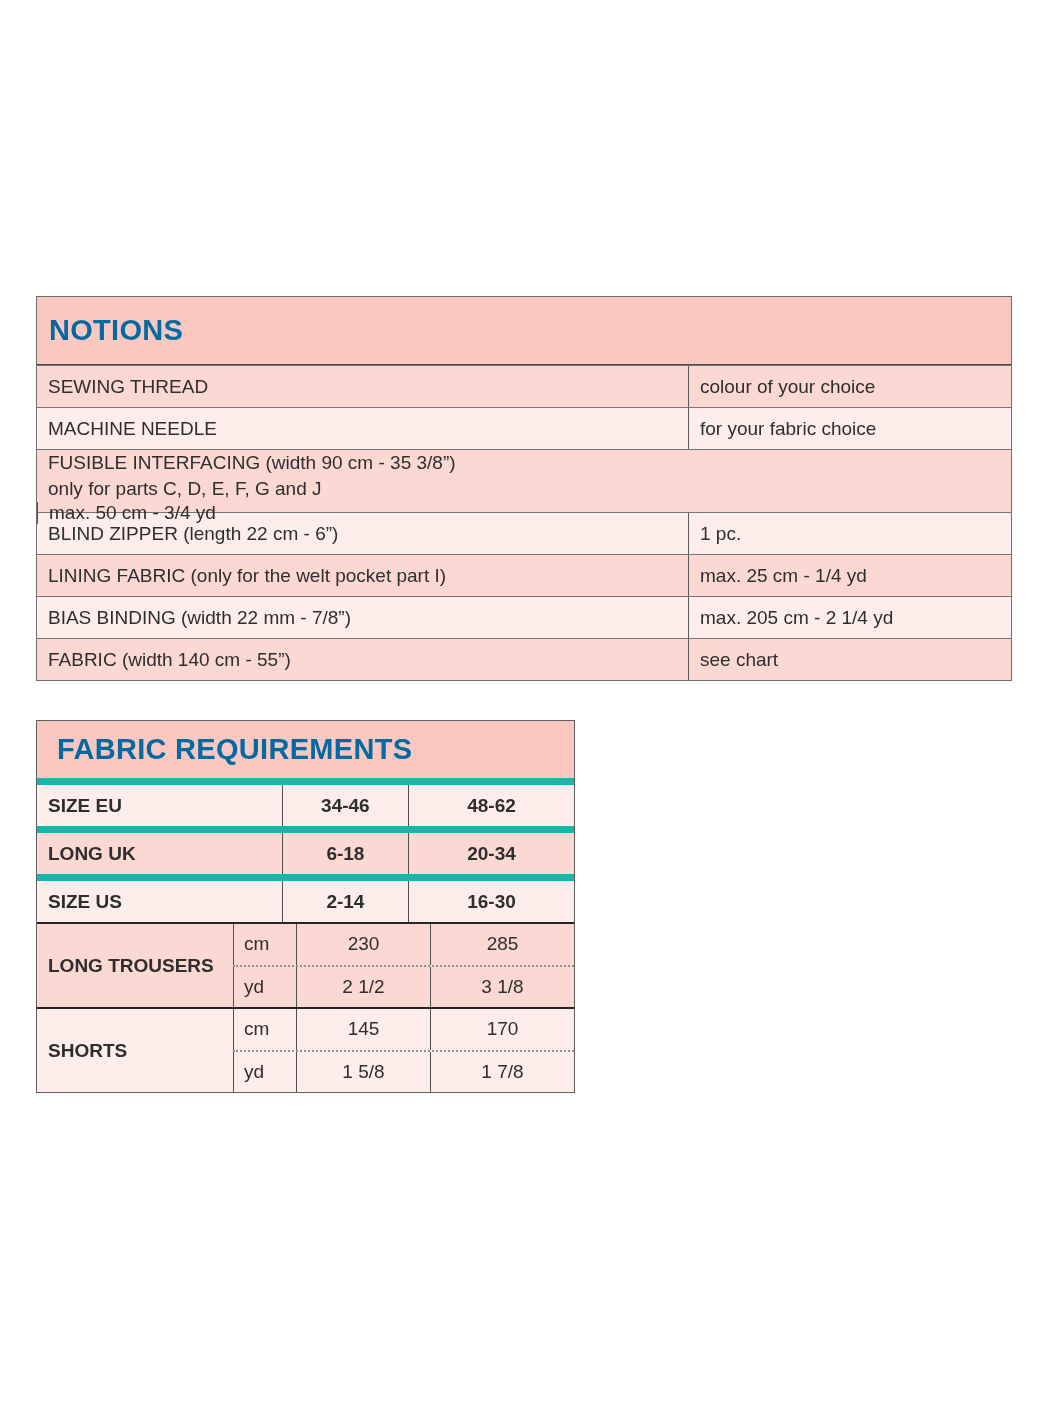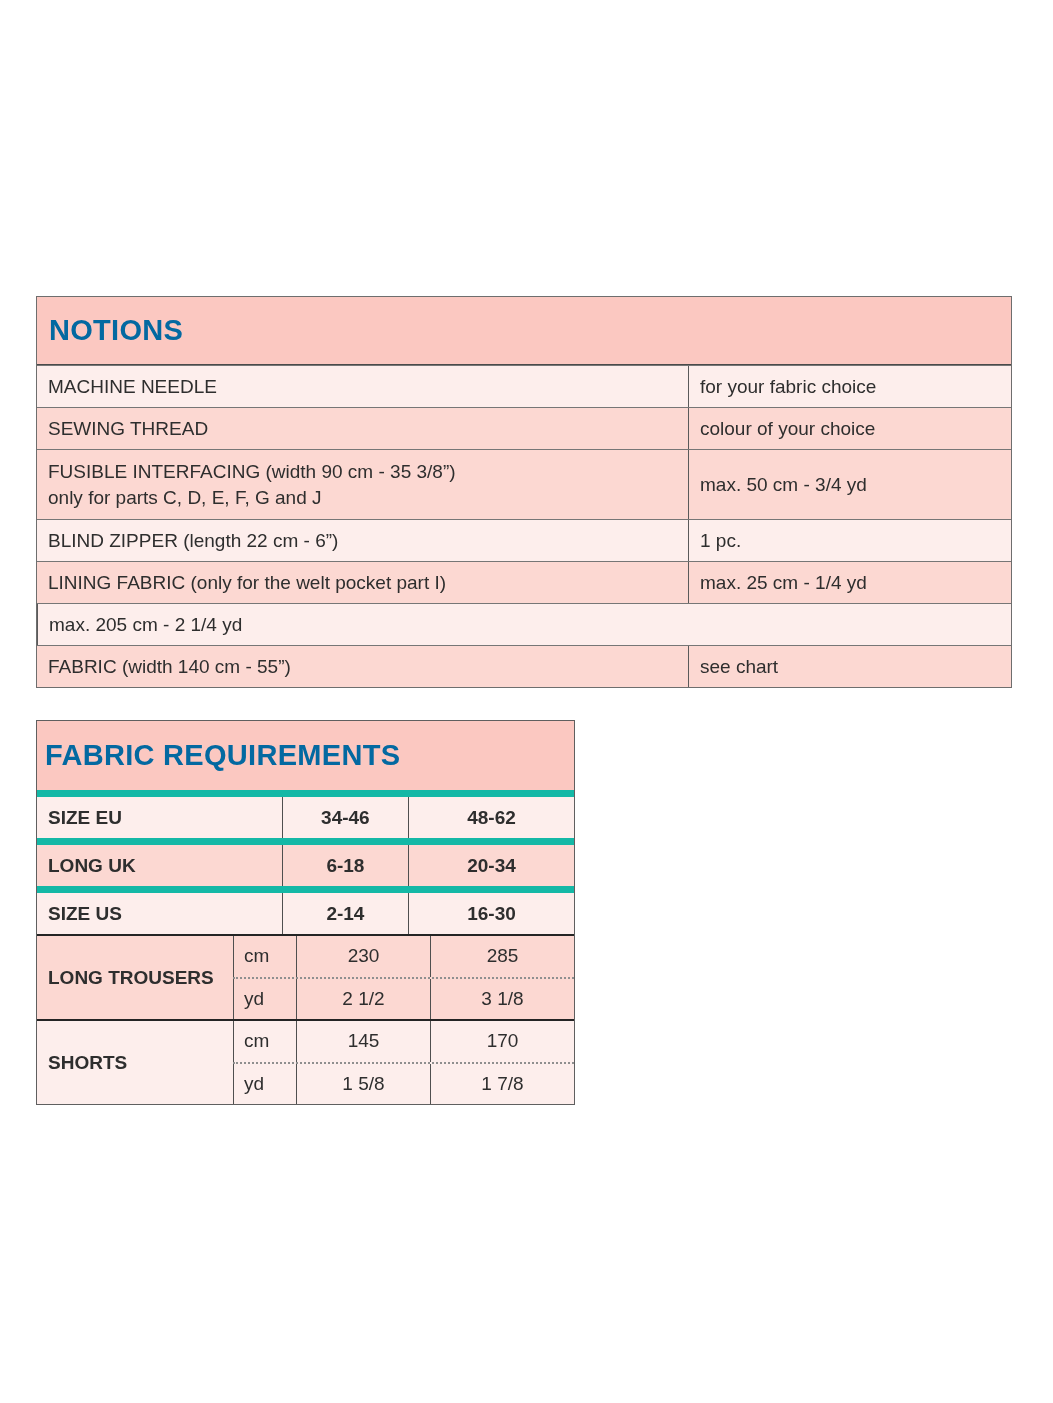--- a/index.html
+++ b/index.html
@@ -35,21 +35,21 @@
     font-weight: bold;
     letter-spacing: 0.3px;
     color: #0369a1;
   }
   .n-row {
     display: flex;
     border-top: 1px solid #767676;
   }
   .n-row:first-of-type { border-top: none; }
   .n-row.h-42 { height: 42px; }
-  .n-row.h-63 { height: 70px; }
+  .n-row.h-63 { height: 63px; flex-direction: column; }
   .row-medium { background: #fcd8d2; }
   .row-light  { background: #fdeeec; }
   .n-label {
     width: 651px;
     display: flex;
     flex-direction: column;
     justify-content: center;
     padding-left: 11px;
     padding-right: 8px;
     font-size: 19px;
@@ -67,25 +67,25 @@
   
   .fabric-table {
     position: absolute;
     left: 36px;
     top: 720px;
     width: 539px;
     border: 1px solid #5f5f5f;
     background: #fdeeec;
   }
   .fabric-header {
-    height: 69px;
+    height: 57px;
     background: #fbc8c1;
     display: flex;
     align-items: center;
-    padding-left: 8px;
+    padding-left: 20px;
   }
   .f-size-row {
     display: flex;
     height: 48px;
     border-top: 7px solid #14b8a6;
   }
   .f-size-label {
     width: 259px;
     display: flex;
     align-items: center;
@@ -147,32 +147,32 @@
 </head>
 <body>
 
 <div class="page">
 
   <div class="notions-table">
     <div class="notions-header">
       <span class="table-title">NOTIONS</span>
     </div>
 
+    <div class="n-row h-42 row-medium">
+      <div class="n-label">
+          <span>SEWING THREAD</span>
+        </div>
+      <div class="n-value">colour of your choice</div>
+    </div>
+
     <div class="n-row h-42 row-light">
       <div class="n-label">
           <span>MACHINE NEEDLE</span>
         </div>
       <div class="n-value">for your fabric choice</div>
-    </div>
-
-    <div class="n-row h-42 row-medium">
-      <div class="n-label">
-          <span>SEWING THREAD</span>
-        </div>
-      <div class="n-value">colour of your choice</div>
     </div>
 
     <div class="n-row h-63 row-medium">
       <div class="n-label">
         <span>FUSIBLE INTERFACING (width 90 cm - 35 3/8”)</span>
         <span>only for parts C, D, E, F, G and J</span>
       </div>
       <div class="n-value">max. 50 cm - 3/4 yd</div>
     </div>
 
@@ -184,20 +184,23 @@
     </div>
 
     <div class="n-row h-42 row-medium">
       <div class="n-label">
           <span>LINING FABRIC (only for the welt pocket part I)</span>
         </div>
       <div class="n-value">max. 25 cm - 1/4 yd</div>
     </div>
 
     <div class="n-row h-42 row-light">
+      <div class="n-label">
+          <span>BIAS BINDING (width 22 mm - 7/8”)</span>
+        </div>
       <div class="n-value">max. 205 cm - 2 1/4 yd</div>
     </div>
 
     <div class="n-row h-42 row-medium">
       <div class="n-label">
           <span>FABRIC (width 140 cm - 55”)</span>
         </div>
       <div class="n-value">see chart</div>
     </div>
   </div>

